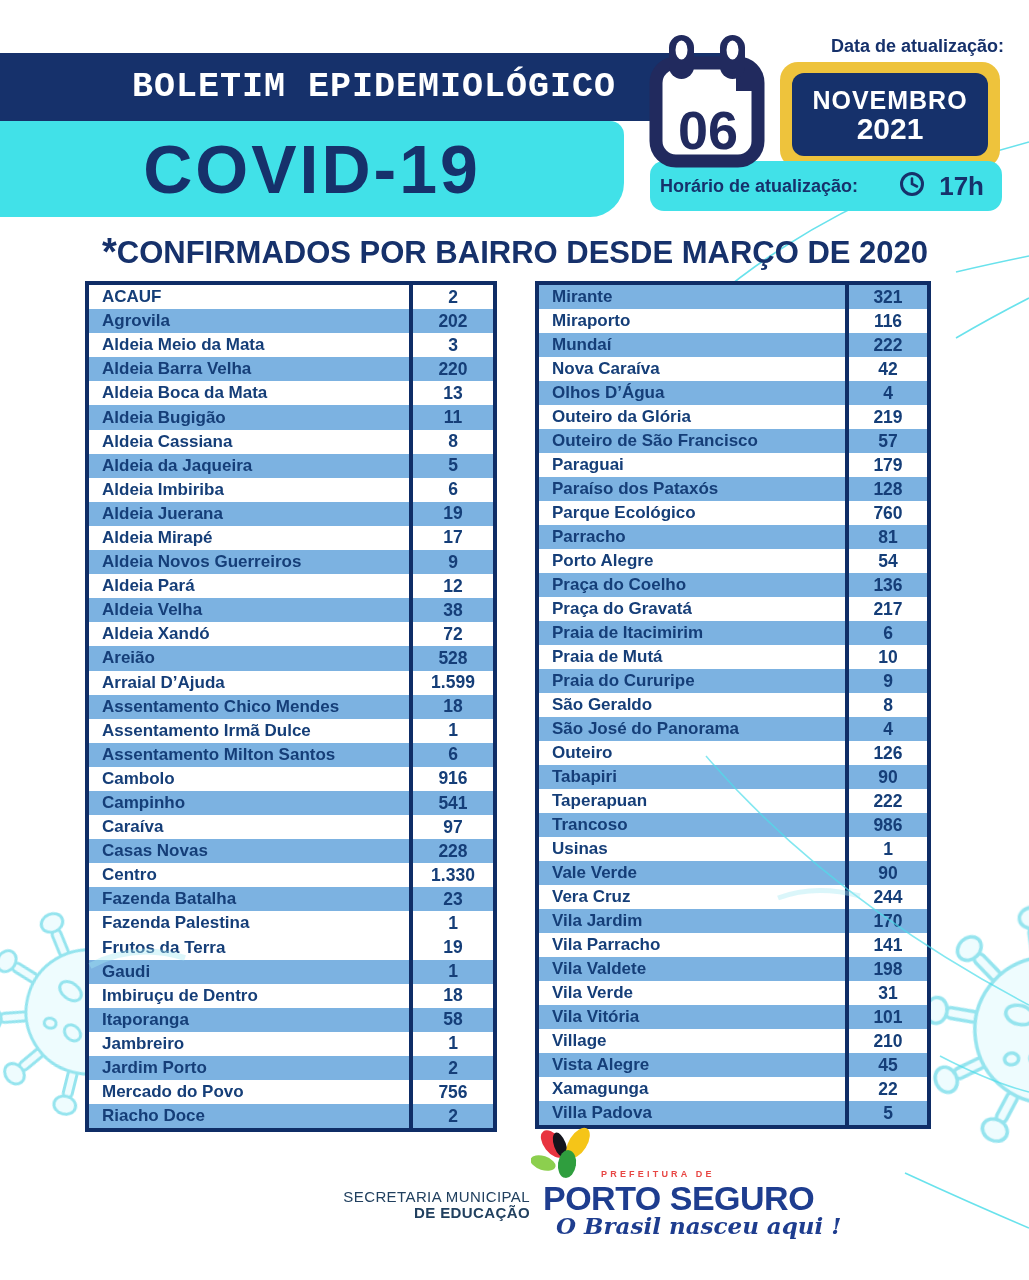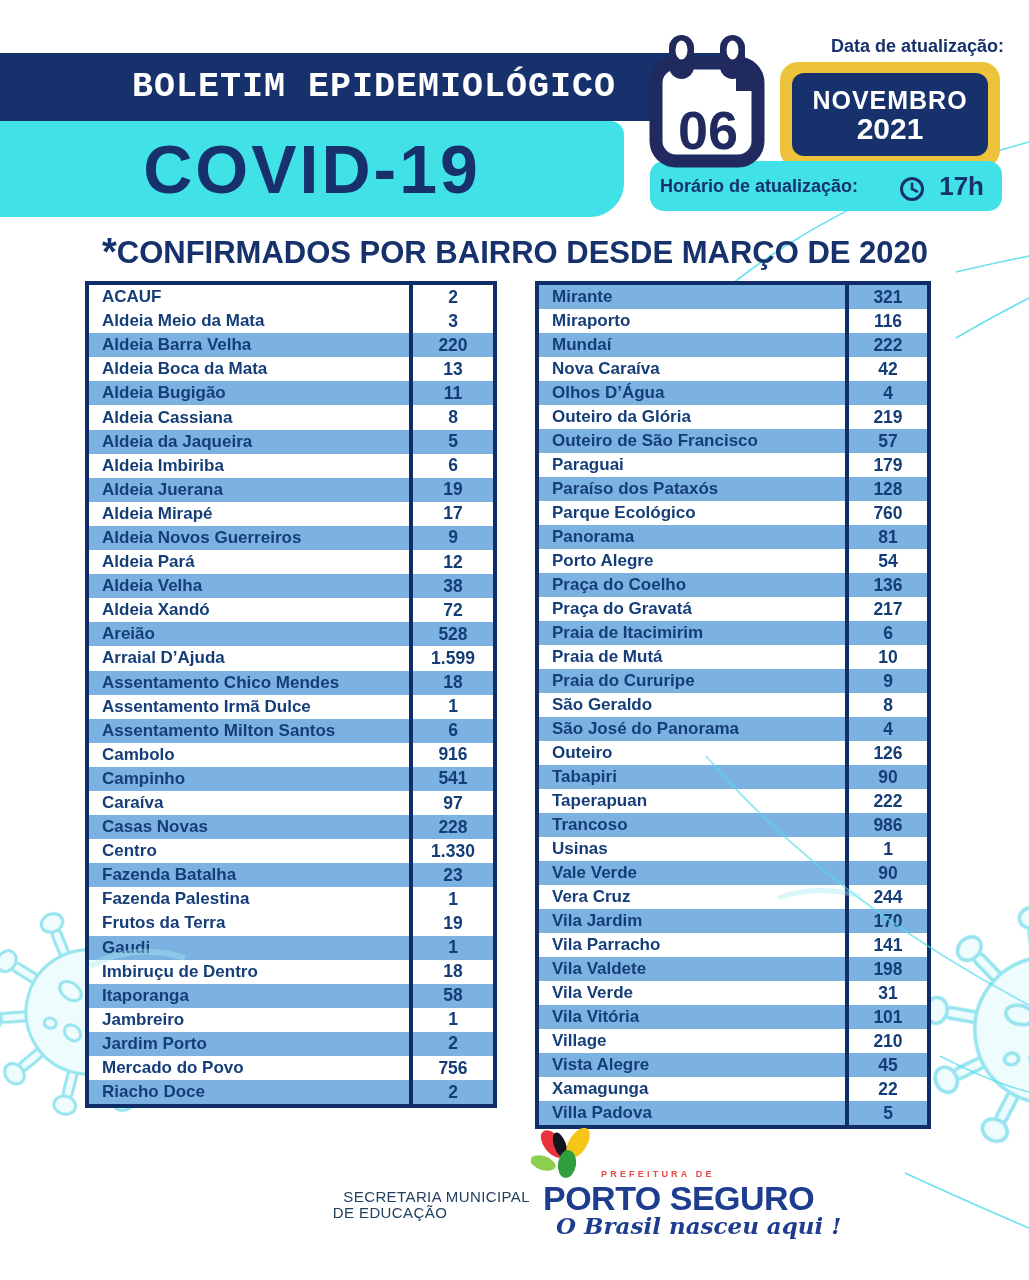--- a/index.html
+++ b/index.html
@@ -49,21 +49,21 @@
     align-items:center;justify-content:center;color:#fff;font-weight:bold;
   }
   .month-box .m{font-size:25px;letter-spacing:1px;line-height:28px;text-align:right;}
   .month-box .y{font-size:30px;line-height:30px;}
   .time-box{
     left:650px;top:161px;width:352px;height:50px;background:var(--cyan);
     border-radius:14px;z-index:2;display:flex;align-items:center;
     padding:0 18px 0 10px;justify-content:space-between;
   }
   .time-box .tl{color:var(--navy);font-weight:bold;font-size:18px;white-space:nowrap;}
-  .time-group{display:flex;align-items:flex-end;gap:14px;}
+  .time-group{display:flex;align-items:flex-start;gap:14px;}
   .time-box .tv{color:var(--navy);font-weight:bold;font-size:26px;}
   .calendar{left:648px;top:33px;width:118px;height:136px;z-index:3;}
 
   
   .sec-title{
     left:15px;top:231px;width:1000px;z-index:2;text-align:center;
     color:var(--navy);font-weight:bold;font-size:31px;white-space:nowrap;
   }
   .sec-title .ast{font-size:38px;vertical-align:-2px;}
 
@@ -87,21 +87,21 @@
     color:var(--text-navy);font-weight:bold;font-size:17.5px;
   }
   .t-left .cell-val{width:84px;}
   .t-right .cell-val{width:82px;}
 
   
   .secretaria{
     left:250px;top:1189px;width:280px;z-index:2;text-align:right;
     color:#21405f;font-size:15px;line-height:16px;letter-spacing:.4px;white-space:nowrap;
   }
-  .secretaria .l2{font-weight:normal;text-align:center;}
+  .secretaria .l2{font-weight:bold;}
   .leaves{left:531px;top:1126px;width:74px;height:56px;z-index:2;}
   .prefeitura{
     left:601px;top:1169px;z-index:2;color:var(--red);font-weight:bold;
     font-size:9px;letter-spacing:3.2px;white-space:nowrap;
   }
   .porto-seguro{
     left:543px;top:1179px;z-index:2;color:var(--logo-blue);font-weight:bold;
     font-size:34px;letter-spacing:-.5px;white-space:nowrap;
   }
   .slogan{
@@ -184,20 +184,24 @@
 <div class="abs sec-title">
   <span class="ast">*</span><span>CONFIRMADOS POR BAIRRO DESDE MARÇO DE 2020</span>
 </div>
 
 <div class="abs ctable t-left">
   <div class="row">
     <div class="cell-name">ACAUF</div>
     <div class="cell-val">2</div>
   </div>
 
+  <div class="row blue">
+    <div class="cell-name">Agrovila</div>
+    <div class="cell-val">202</div>
+  </div>
 
   <div class="row">
     <div class="cell-name">Aldeia Meio da Mata</div>
     <div class="cell-val">3</div>
   </div>
 
   <div class="row blue">
     <div class="cell-name">Aldeia Barra Velha</div>
     <div class="cell-val">220</div>
   </div>
@@ -403,21 +407,21 @@
     <div class="cell-name">Paraíso dos Pataxós</div>
     <div class="cell-val">128</div>
   </div>
 
   <div class="row">
     <div class="cell-name">Parque Ecológico</div>
     <div class="cell-val">760</div>
   </div>
 
   <div class="row blue">
-    <div class="cell-name">Panorama</div>
+    <div class="cell-name">Parracho</div>
     <div class="cell-val">81</div>
   </div>
 
   <div class="row">
     <div class="cell-name">Porto Alegre</div>
     <div class="cell-val">54</div>
   </div>
 
   <div class="row blue">
     <div class="cell-name">Praça do Coelho</div>

